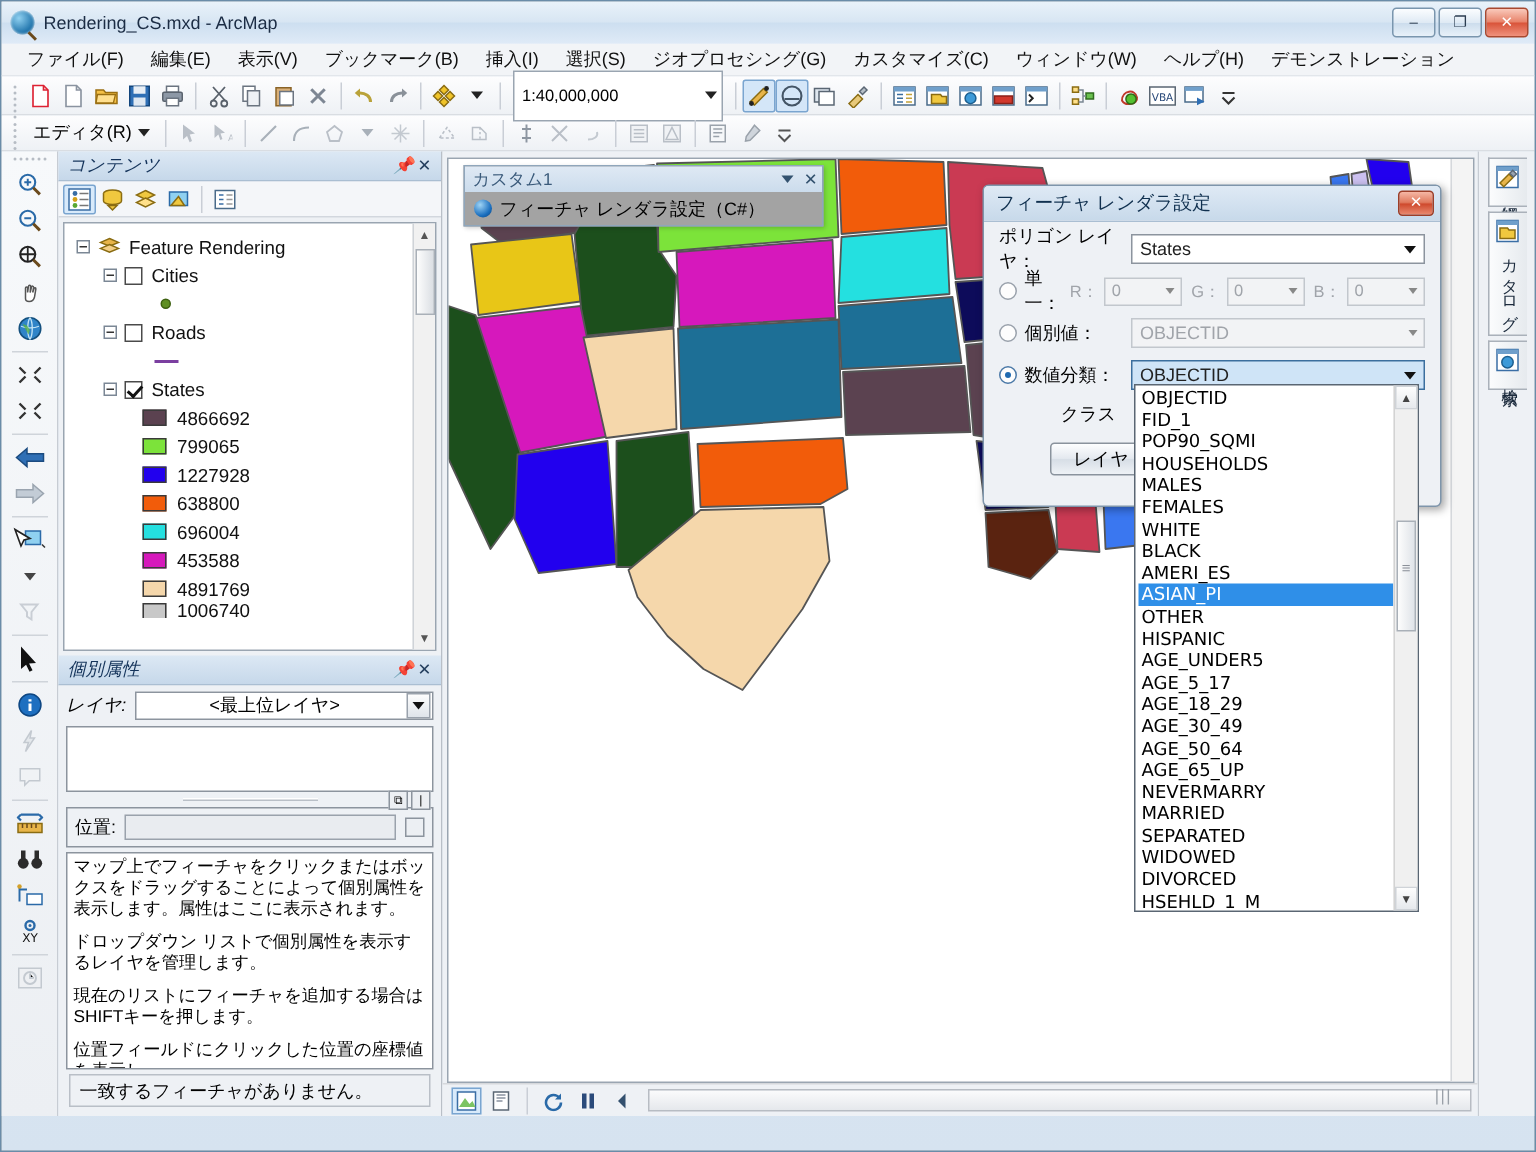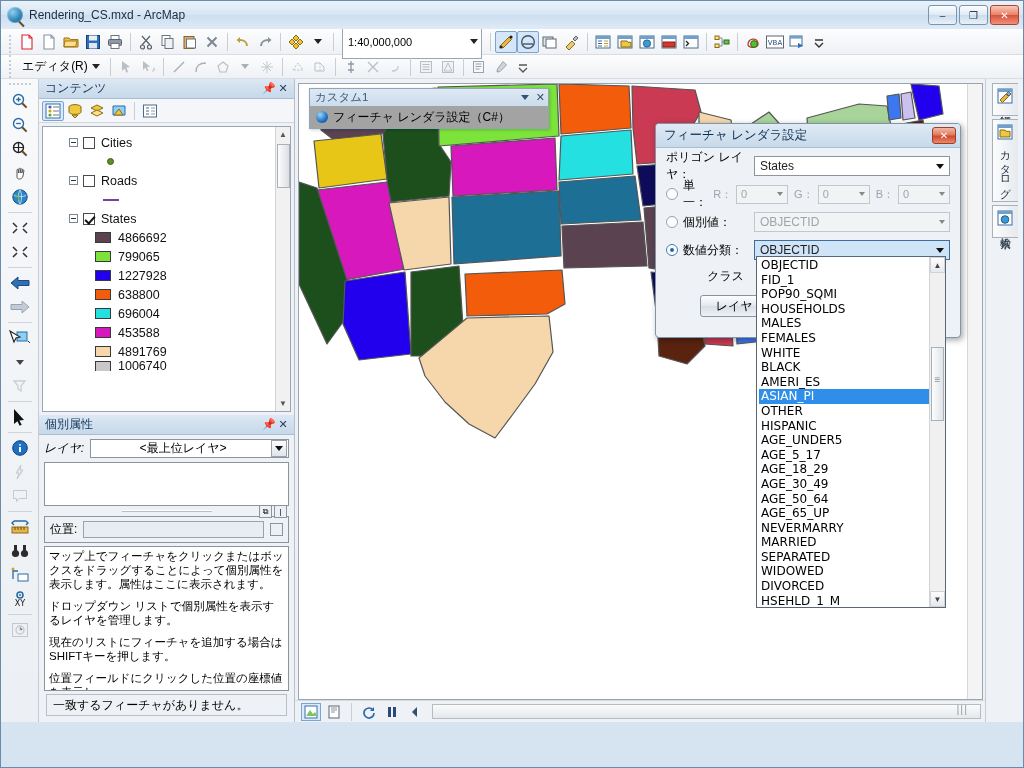--- a/index.html
+++ b/index.html
@@ -111,20 +111,21 @@
   
   .dockcol { width: 256px; background: #eef1f5; display: flex; flex-direction: column; border-right: 1px solid #b9bfc7; }
   .panel { display: flex; flex-direction: column; }
   .panel-hdr {
     height: 20px;
     background: linear-gradient(#dce8f4, #c6d8ea);
     display: flex; align-items: center;
     padding: 0 4px 0 6px;
     font-size: 12px; color: #14335a;
     border-bottom: 1px solid #aabed2;
+    font-style: italic;
   }
   .panel-hdr .sp { flex: 1; }
   .hdr-ic { width: 14px; text-align: center; font-size: 11px; color: #26405f; }
   .panel-tb {
     height: 24px; background: #f4f6f9; display: flex; align-items: center;
     padding-left: 3px; border-bottom: 1px solid #d2d7de;
   }
   .p-ic { width: 22px; height: 20px; display: flex; align-items: center; justify-content: center; }
   .p-ic.sel { border: 1px solid #7aa5d0; background: #d8eafb; border-radius: 2px; }
 
@@ -309,20 +310,33 @@
   <div class="titlebar">
     <div class="appicon"></div>
     <div class="ttl">Rendering_CS.mxd - ArcMap</div>
     <div class="winbtns">
       <div class="winbtn">–</div>
       <div class="winbtn">❐</div>
       <div class="winbtn close">✕</div>
     </div>
   </div>
 
+  <div class="menubar">
+    <div class="mi">ファイル(F)</div>
+    <div class="mi">編集(E)</div>
+    <div class="mi">表示(V)</div>
+    <div class="mi">ブックマーク(B)</div>
+    <div class="mi">挿入(I)</div>
+    <div class="mi">選択(S)</div>
+    <div class="mi">ジオプロセシング(G)</div>
+    <div class="mi">カスタマイズ(C)</div>
+    <div class="mi">ウィンドウ(W)</div>
+    <div class="mi">ヘルプ(H)</div>
+    <div class="mi">デモンストレーション</div>
+  </div>
 
   <div class="toolbar">
     <div class="grip">
         <i></i>
         <i></i>
         <i></i>
         <i></i>
         <i></i>
         <i></i>
       </div>
@@ -808,20 +822,30 @@
             <svg class="ic" width="16" height="16" viewBox="0 0 16 16">
                 <rect x="1.5" y="2" width="13" height="12" fill="#fff" stroke="#4a6b8a"></rect>
                 <path d="M4 5h3M4 8h3M4 11h3" stroke="#3a6ea5"></path>
                 <path d="M9 5h4M9 8h4M9 11h4" stroke="#999"></path>
               </svg>
           </div>
         </div>
 
         <div class="toc">
           <div class="toc-inner">
+            <div class="toc-row">
+              <span class="expander"></span>
+              <span class="layers-ic">
+                <svg class="ic" width="16" height="13" viewBox="0 0 16 13">
+                    <path d="M8 1l6 2.6-6 2.6L2 3.6z" fill="#e8b54a" stroke="#8a6c12"></path>
+                    <path d="M8 5l6 2.6-6 2.6L2 7.6z" fill="#f3cf86" stroke="#8a6c12"></path>
+                  </svg>
+              </span>
+              <span>Feature Rendering</span>
+            </div>
 
             <div class="toc-row" style="padding-left:18px">
               <span class="expander"></span>
               <span class="cb"></span>
               <span>Cities</span>
             </div>
             <div class="toc-row" style="padding-left:56px">
               <span class="dot-sym"></span>
             </div>
 

